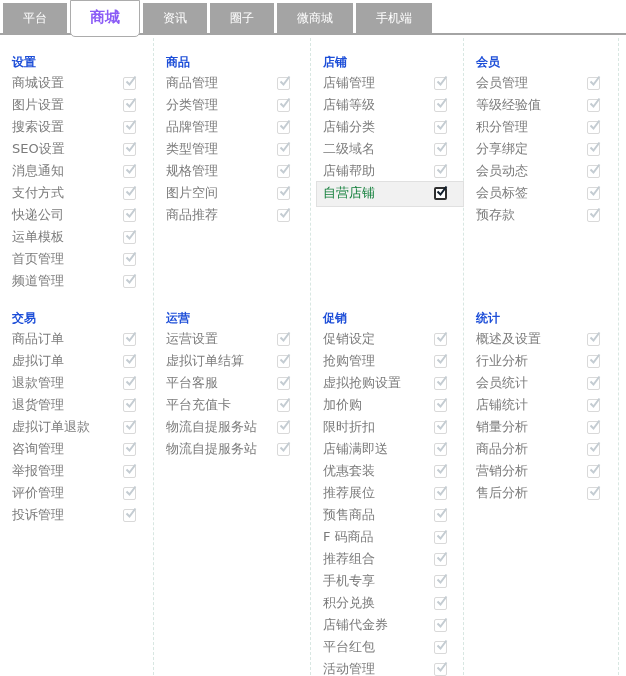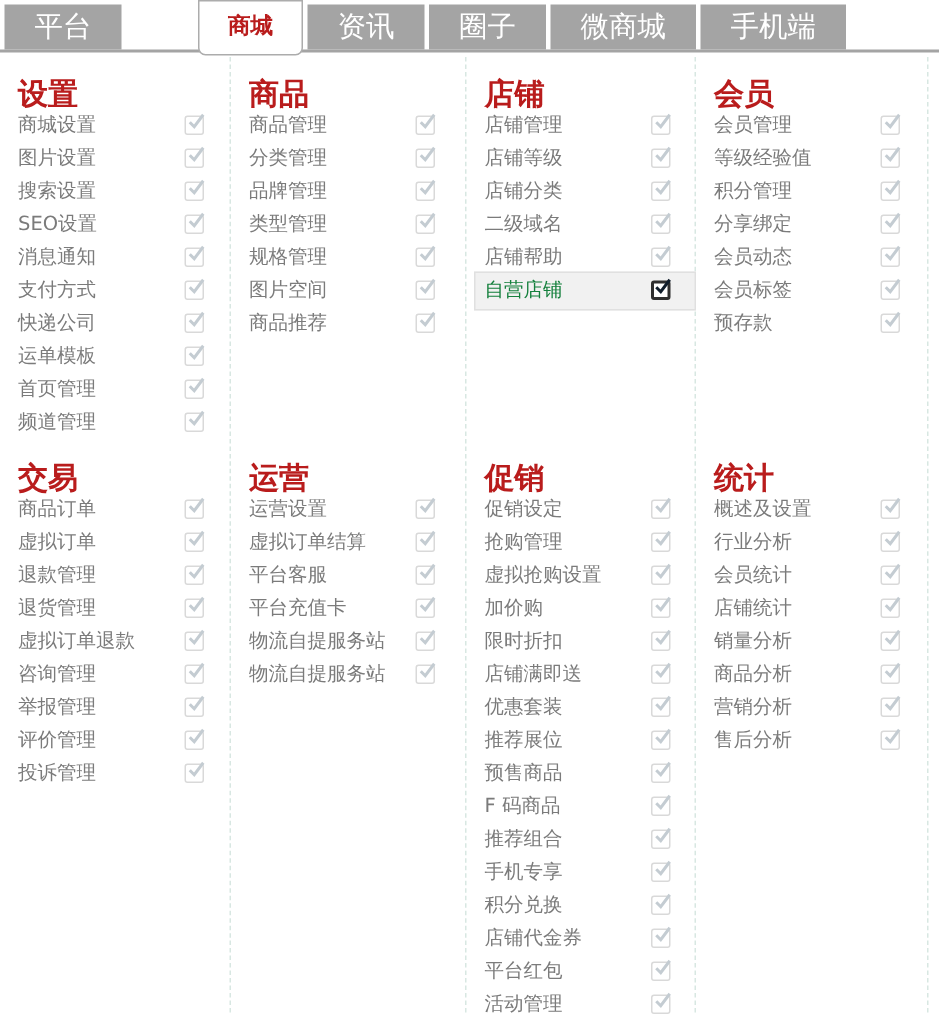--- a/index.html
+++ b/index.html
@@ -9,36 +9,36 @@
     font-family:"DejaVu Sans","Liberation Sans",sans-serif;
     -webkit-font-smoothing:antialiased;
   }
 
   
   .tabbar { position:relative; width:626px; height:38px; }
   .tabbar-baseline { position:absolute; left:0; top:33px; width:626px; height:2px; background:#a4a4a4; }
   .tabs { position:absolute; left:3px; top:0; display:flex; gap:3px; align-items:flex-start; }
   .tab {
     margin-top:3px; height:30px; line-height:30px; padding:0 20px;
-    background:#a4a4a4; color:#ffffff; font-size:19px; white-space:nowrap;
+    background:#a4a4a4; color:#ffffff; font-size:12px; white-space:nowrap;
     cursor:pointer; z-index:1; text-align:center;
   }
   .tab.active {
     position:relative; z-index:2; margin-top:0; height:37px; line-height:33px;
-    background:#fff; color:#b91c1c; font-weight:bold; font-size:15px;
-    border:1px solid #acacac; border-radius:0 0 5px 5px; padding:0 19px;margin-left:48px;
+    background:#fff; color:#8b5cf6; font-weight:bold; font-size:15px;
+    border:1px solid #acacac; border-radius:0 0 5px 5px; padding:0 19px;
   }
 
   
   .content { display:grid; grid-template-columns:154px 157px 153px 155px; width:626px; }
   .col { border-right:1px dashed #d8e7e2; padding-left:12px; min-height:638px; }
 
   .section { padding-top:14px; }
   .section.first { height:256px; }
-  .sec-title { height:20px; line-height:20px; color:#b91c1c; font-weight:bold; font-size:20px; }
+  .sec-title { height:20px; line-height:20px; color:#1d4ed8; font-weight:bold; font-size:12px; }
   .sec-list { list-style:none; margin:0; padding:0; }
 
   .item {
     position:relative; width:124px; height:22px;
     display:flex; align-items:center; justify-content:space-between;
     color:#7b7b7b; font-size:13px; cursor:pointer;
   }
   .item .lbl { white-space:nowrap; }
 
   .cb {

